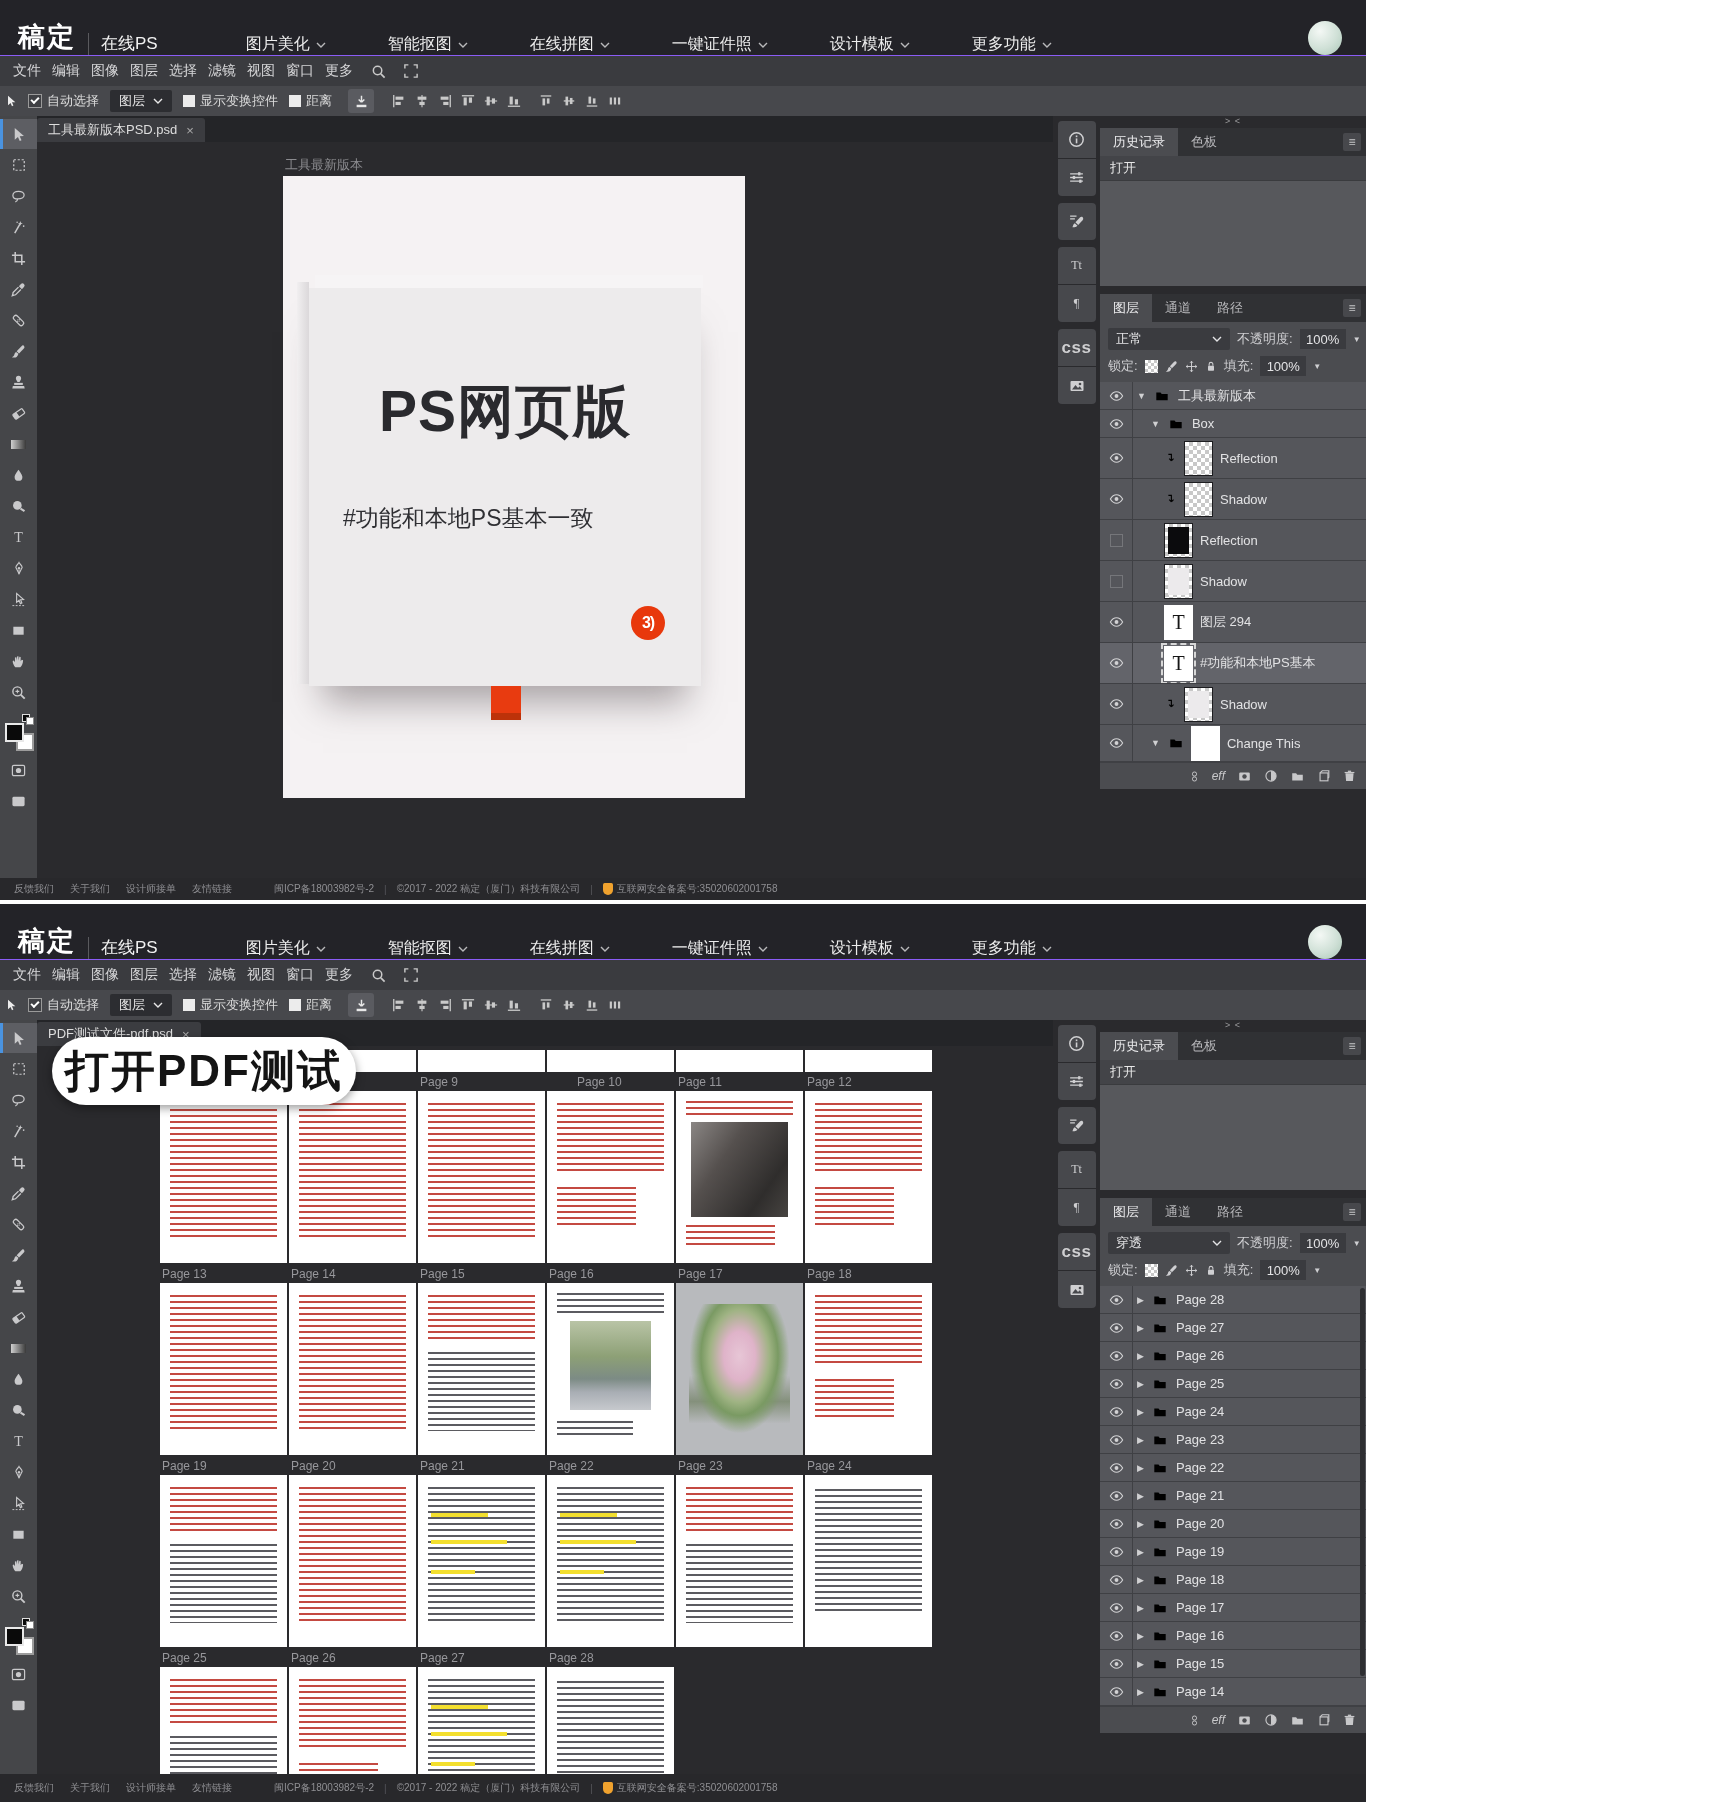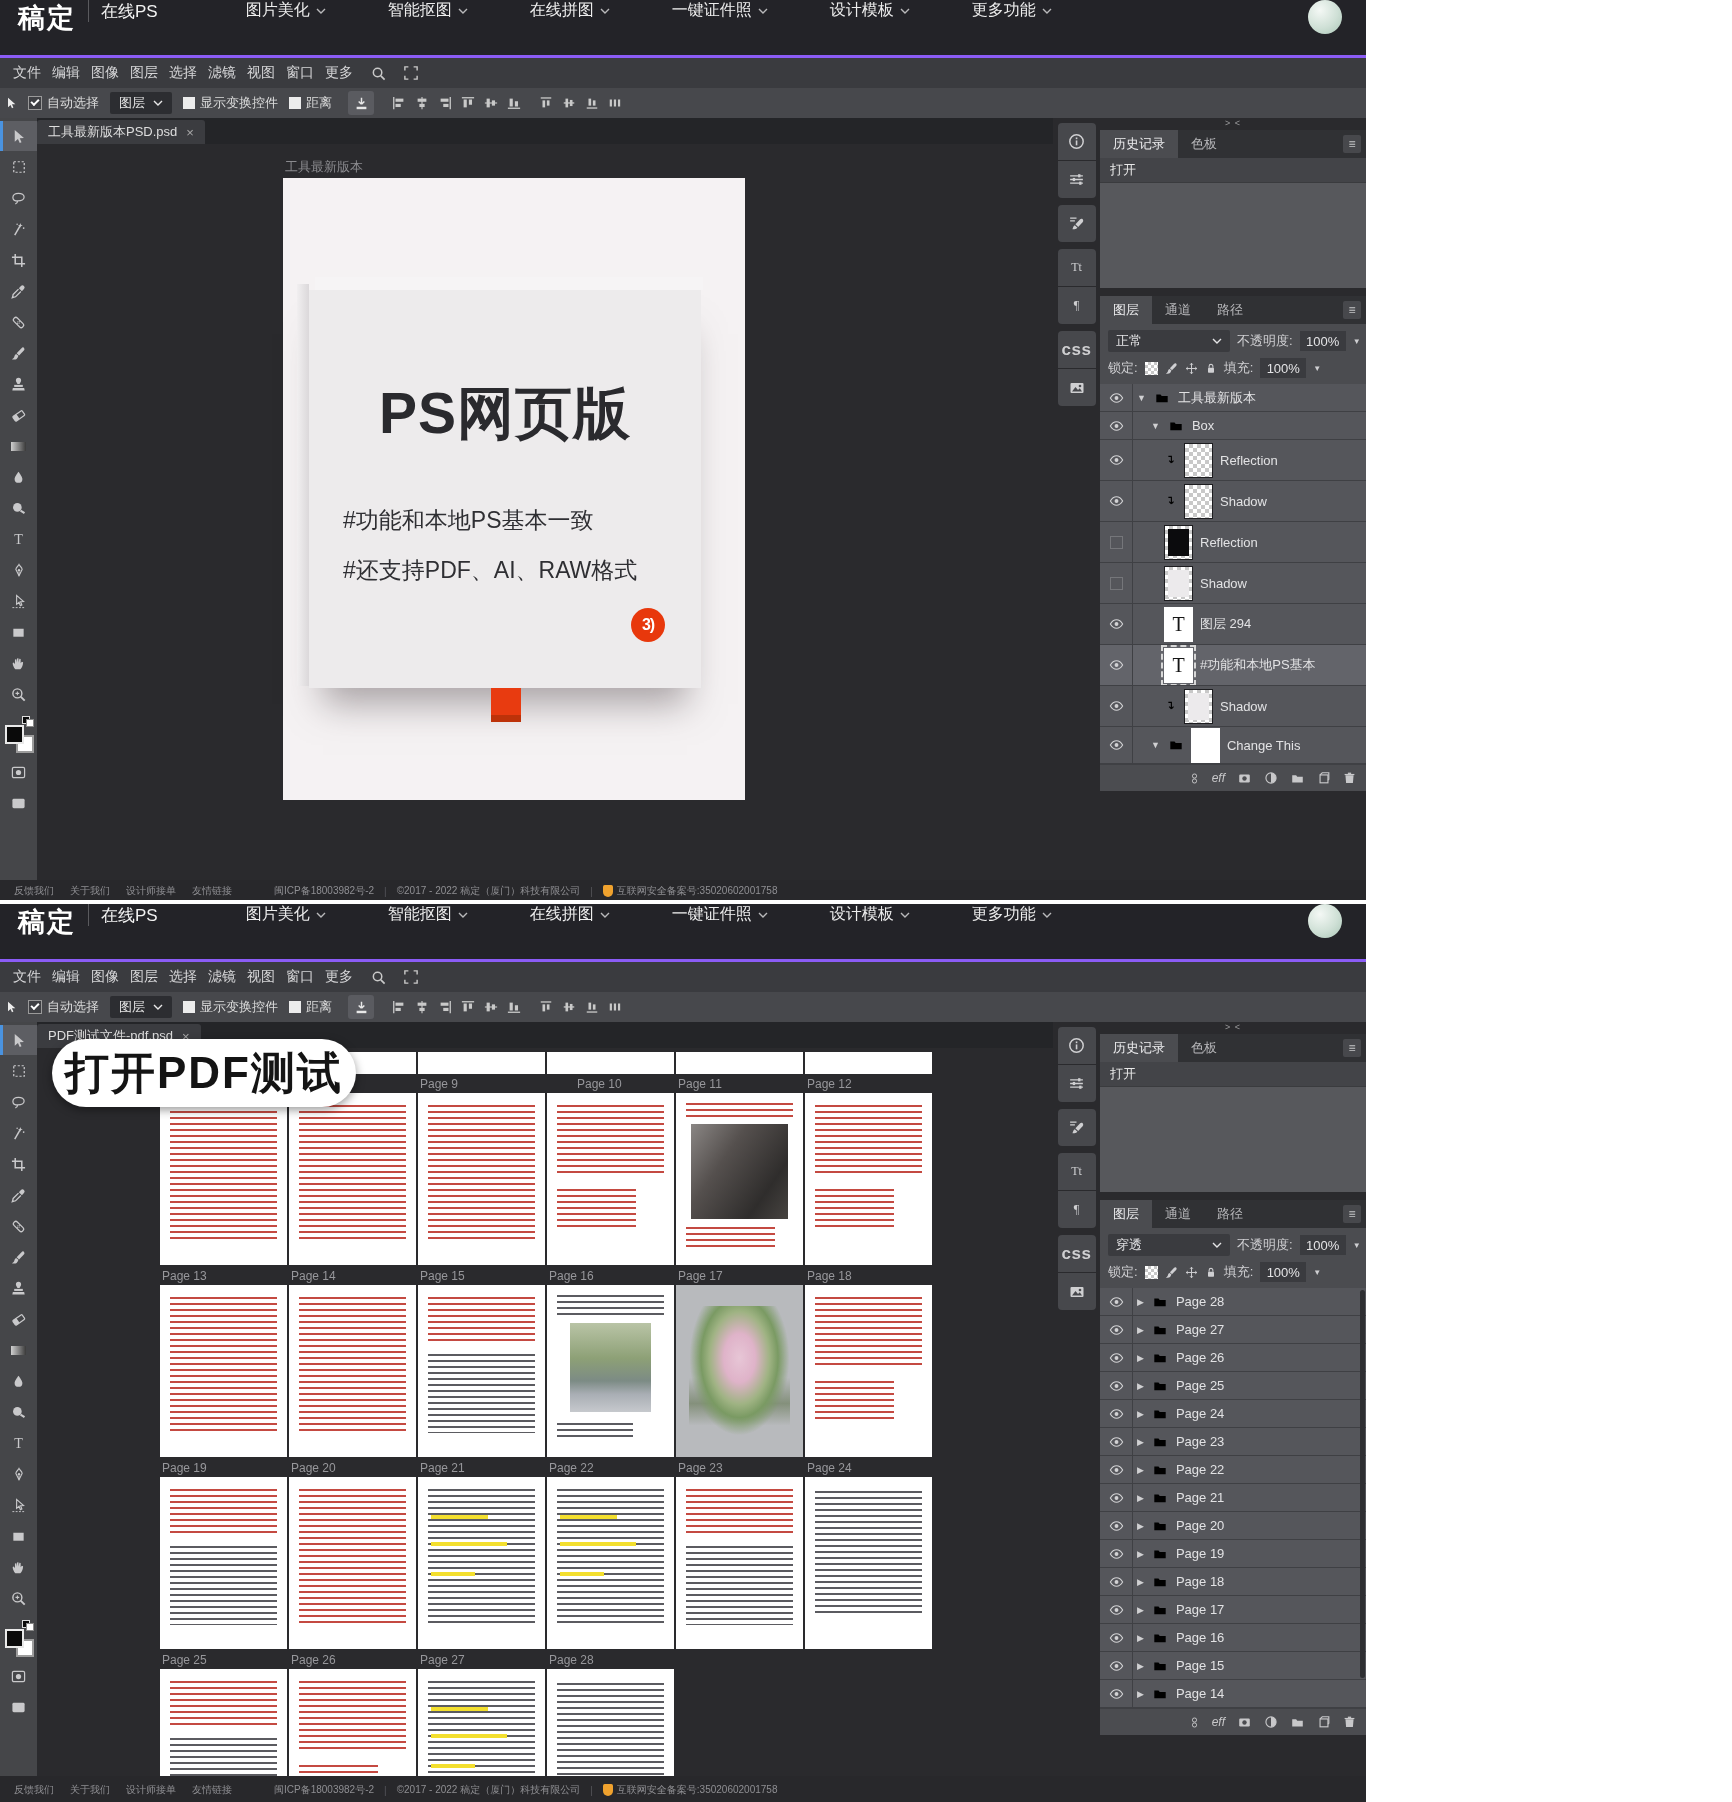--- a/index.html
+++ b/index.html
@@ -4,21 +4,21 @@
 <style>
   html,body{margin:0;padding:0;}
   body{width:1732px;height:1802px;background:#ffffff;position:relative;
        font-family:"Liberation Sans","DejaVu Sans",sans-serif;}
   #app{position:absolute;left:0;top:0;width:1366px;}
   .section{position:relative;width:1366px;background:#2a2a2d;overflow:hidden;}
   #s1{height:900px;margin-bottom:4px;}
   #s2{height:898px;}
 
   
-  .navbar{height:55px;background:#232328;display:flex;align-items:flex-start;border-bottom:3px solid #8b5cf6;}
+  .navbar{height:55px;background:#232328;display:flex;align-items:flex-end;border-bottom:1px solid #8b5cf6;}
   .brand{font-size:27px;font-weight:bold;color:#fff;margin-left:18px;letter-spacing:2px;white-space:nowrap;}
   .brand-divider{width:1px;height:22px;background:#5a5a5e;margin:0 12px;flex-shrink:0;}
   .product{font-size:17px;color:#f2f2f2;white-space:nowrap;}
   .nav-menu{display:flex;gap:62px;margin-left:88px;}
   .nav-item{display:flex;align-items:center;gap:6px;color:#ededed;font-size:16px;white-space:nowrap;}
   .nav-item .icn{color:#b9b9bb;}
   .navbar .spacer{flex:1;}
   .avatar{width:34px;height:34px;border-radius:50%;margin-right:24px;flex-shrink:0;
           background:radial-gradient(circle at 35% 30%,#f4f8f5,#cfe0d6 55%,#a9c6b6);}
 
@@ -569,21 +569,20 @@
             <span class="close">×</span>
           </div>
         </div>
 
         <div class="artboard-label">工具最新版本</div>
         <div class="canvas-s1">
           <div class="mockup-box">
             <div class="box-title">PS网页版</div>
             <div class="box-lines">
               <div>#功能和本地PS基本一致</div>
-              <div>#还支持PDF、AI、RAW格式</div>
             </div>
             <div class="box-logo">3)</div>
             <div class="box-tab"></div>
           </div>
         </div>
 
       </div>
 
       <div class="panel-strip">
           <div class="icn-group">

